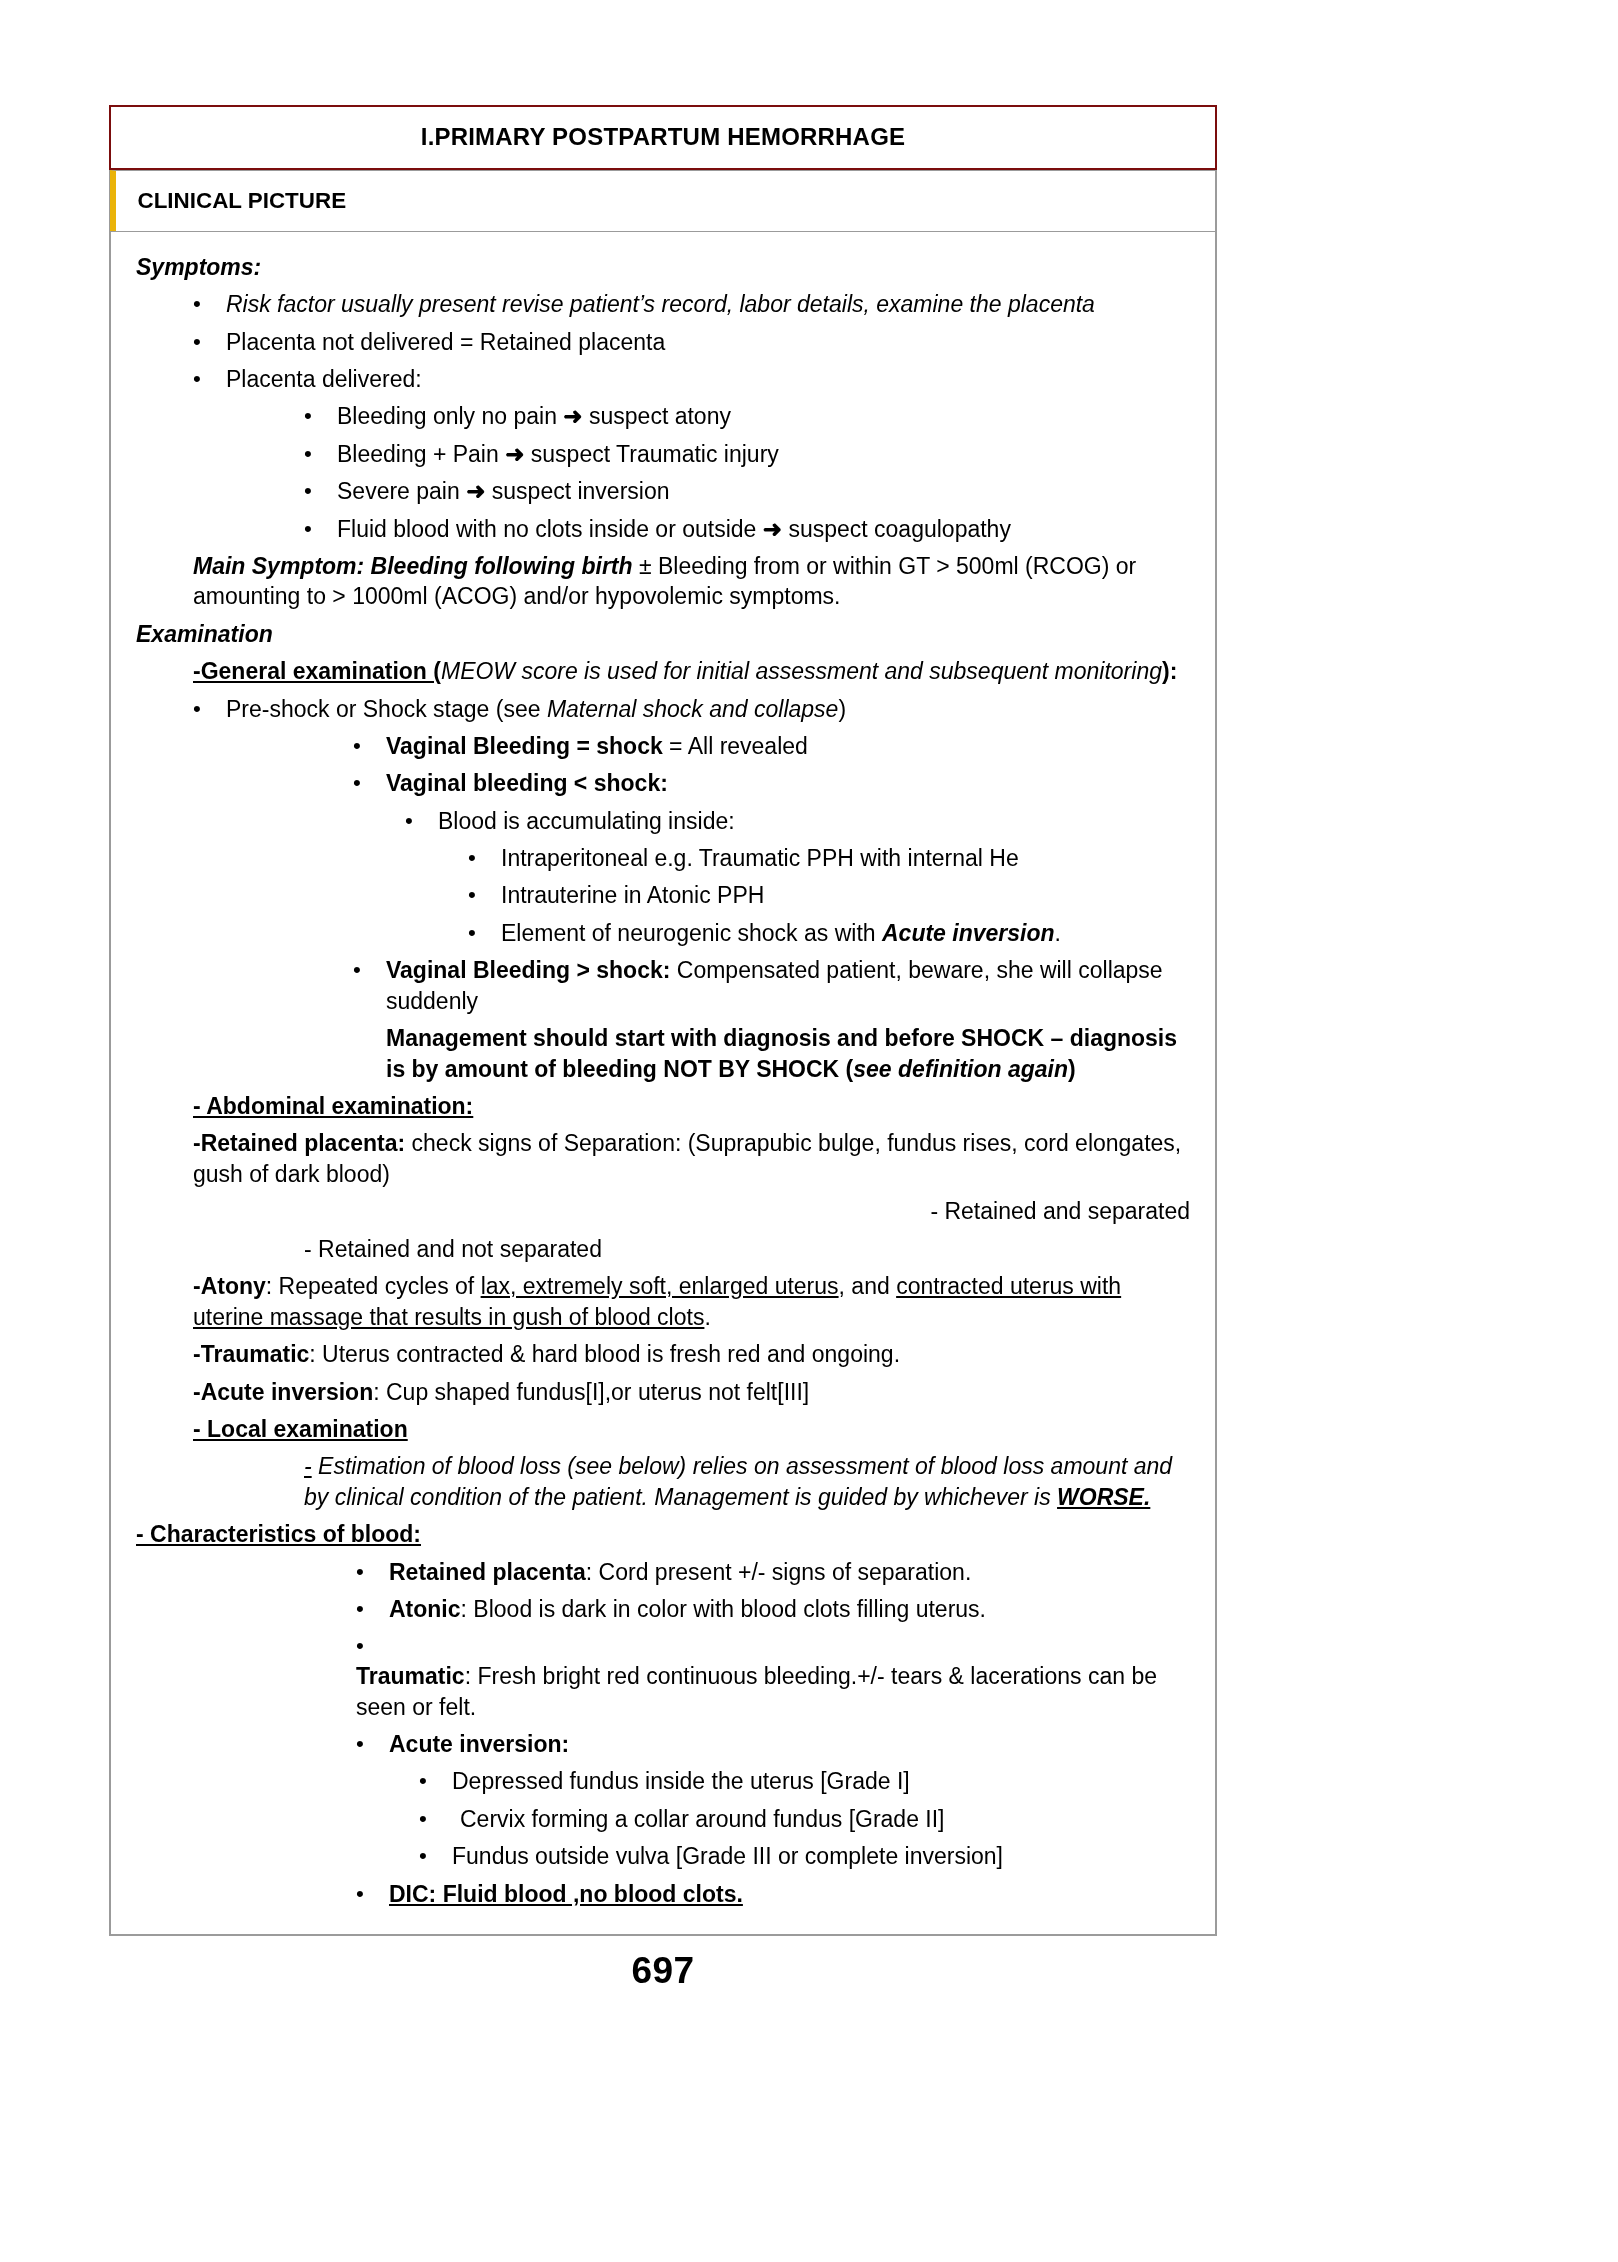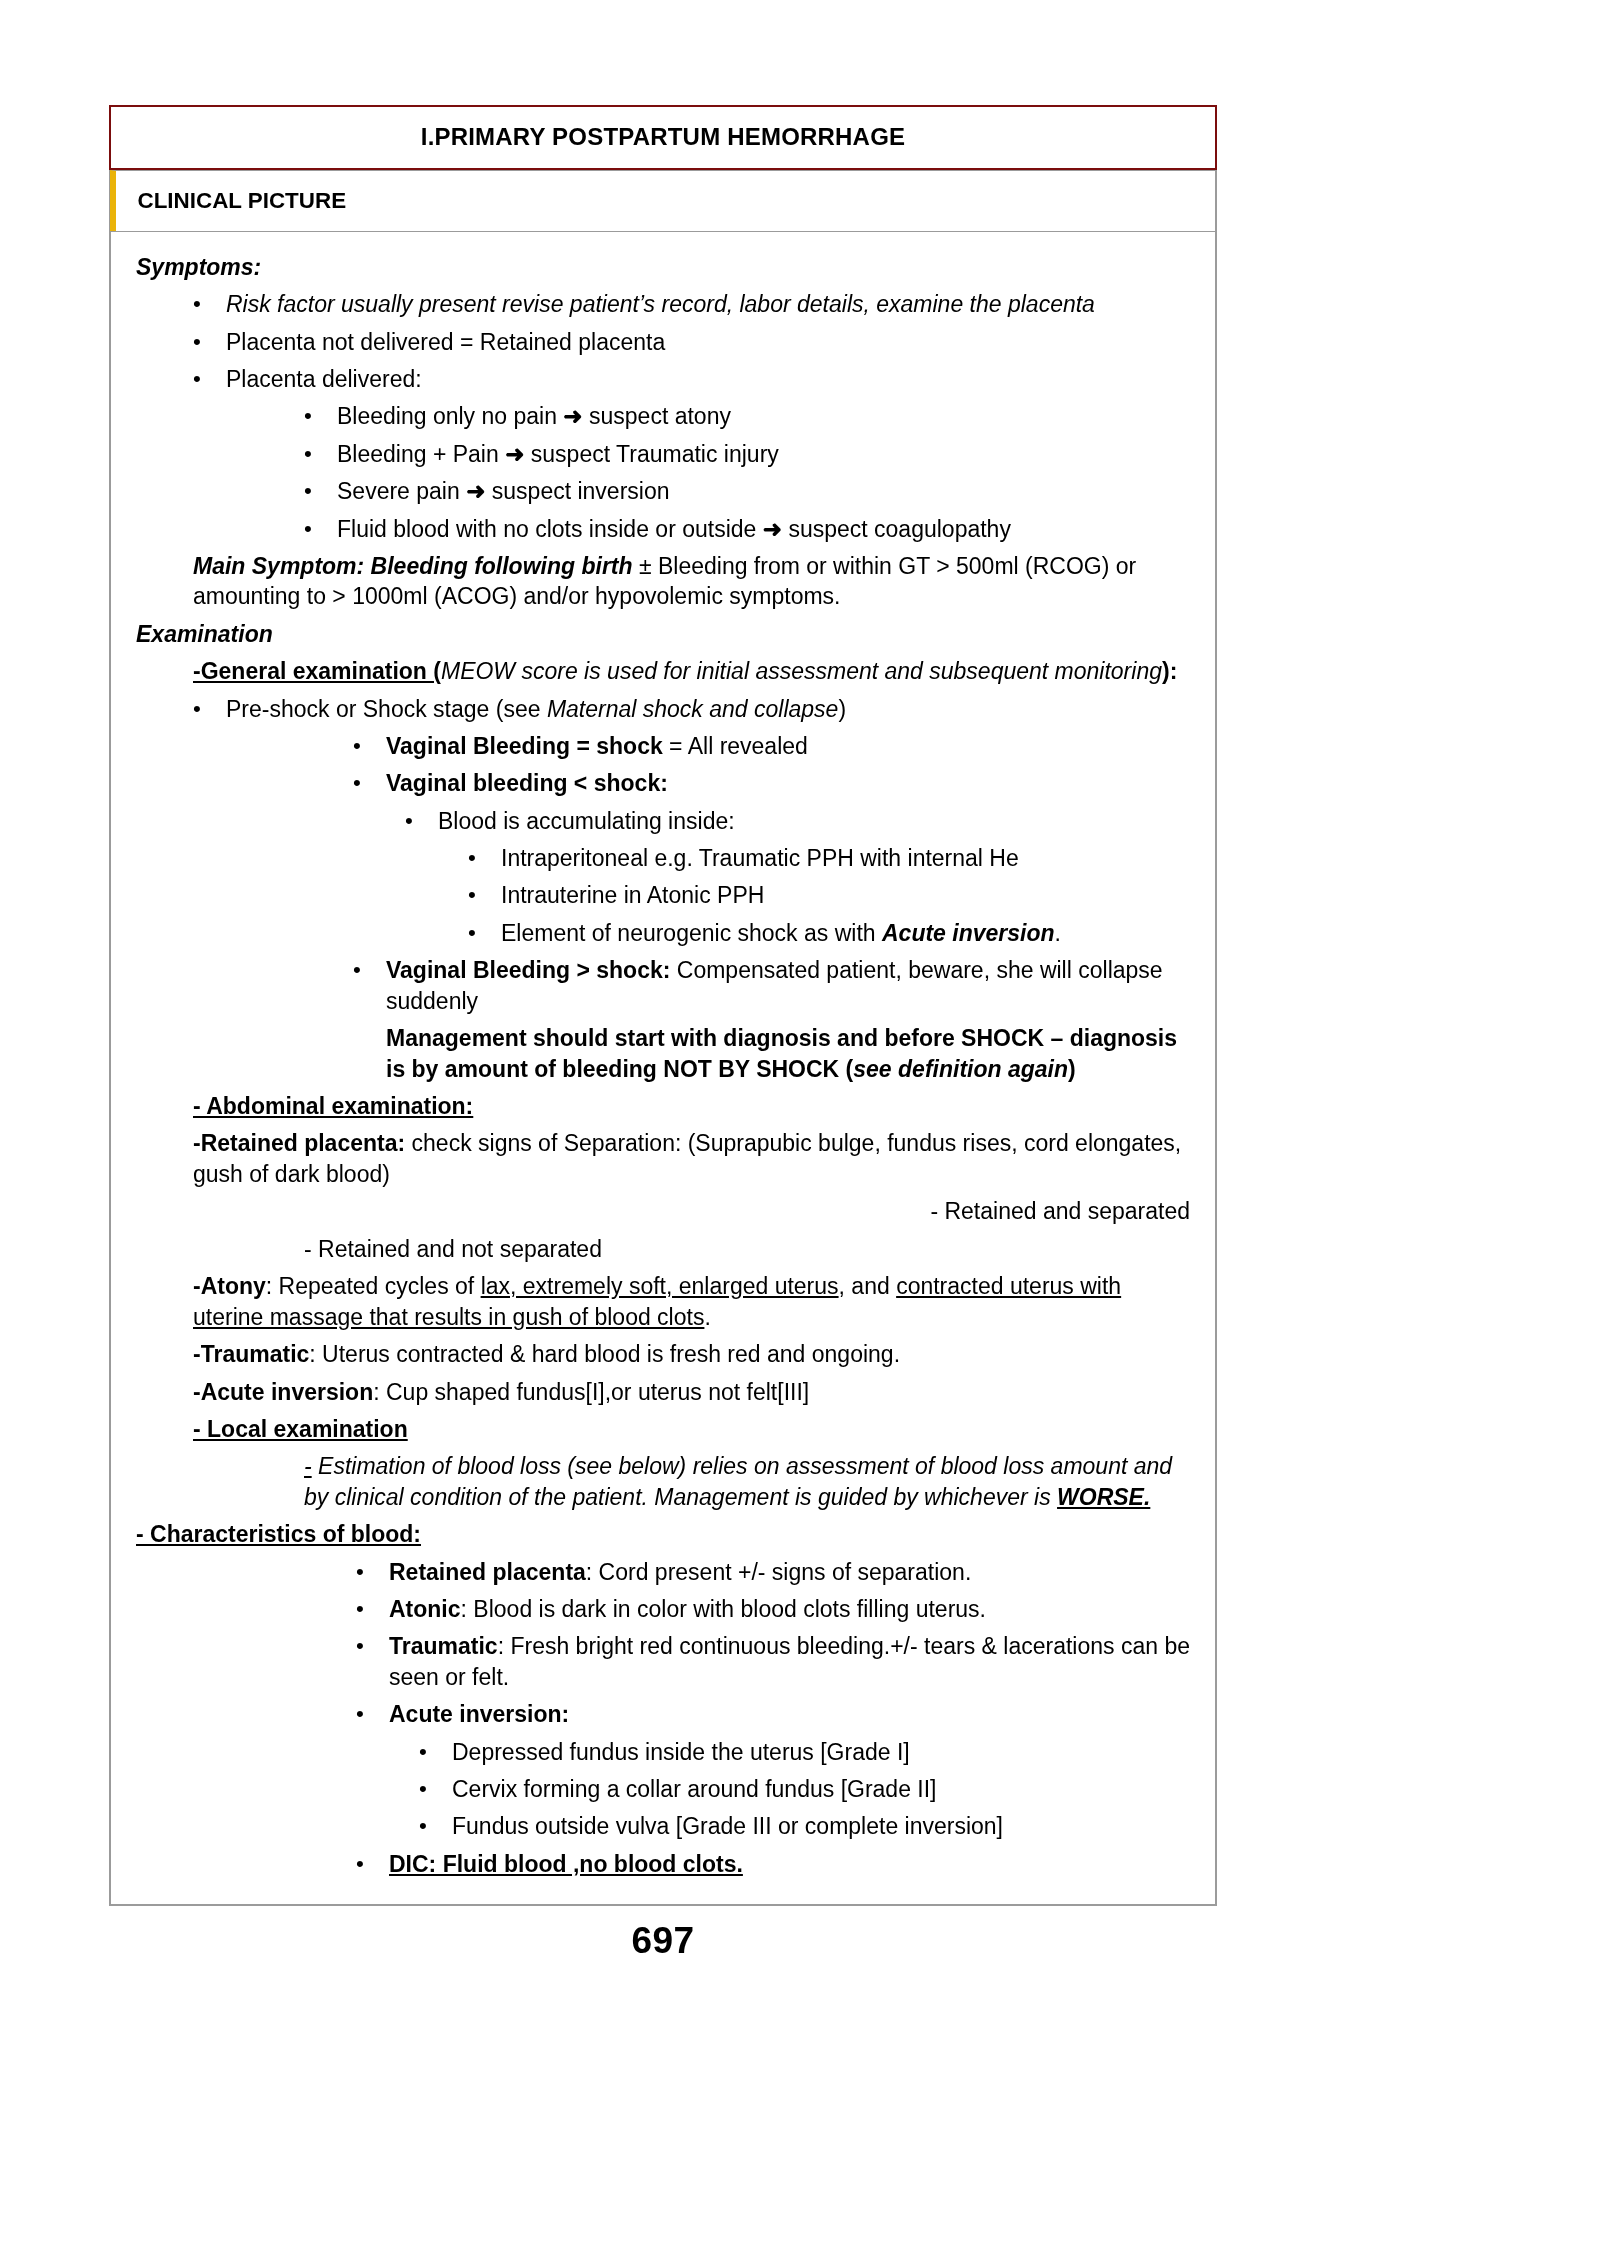--- a/index.html
+++ b/index.html
@@ -239,38 +239,38 @@
         <span class="txt">
           <span class="b">Retained placenta</span><span>: Cord present +/- signs of separation.</span>
         </span>
       </div>
       <div class="row" style="margin-left:220px;">
         <span class="bullet dot"></span>
         <span class="txt">
           <span class="b">Atonic</span><span>: Blood is dark in color with blood clots filling uterus.</span>
         </span>
       </div>
+      <div class="row" style="margin-left:220px;flex-direction:column;">
+        <span class="bullet dot"></span>
+        <span class="txt">
+          <span class="b">Traumatic</span><span>: Fresh bright red continuous bleeding.+/- tears &amp; lacerations can be seen or felt.</span>
+        </span>
+      </div>
       <div class="row" style="margin-left:220px;">
         <span class="bullet dot"></span>
         <span class="txt">
-          <span class="b">Traumatic</span><span>: Fresh bright red continuous bleeding.+/- tears &amp; lacerations can be seen or felt.</span>
-        </span>
-      </div>
-      <div class="row" style="margin-left:220px;">
-        <span class="bullet dot"></span>
-        <span class="txt">
           <span class="b">Acute inversion:</span><span></span>
         </span>
       </div>
 
       <div class="row" style="margin-left:283px;">
         <span class="bullet dot"></span>
         <span class="txt">Depressed fundus inside the uterus [Grade I]</span>
       </div>
-      <div class="row" style="margin-left:283px;">
+      <div class="row" style="margin-left:283px;gap:8px;">
         <span class="bullet dot"></span>
         <span class="txt">Cervix forming a collar around fundus [Grade II]</span>
       </div>
       <div class="row" style="margin-left:283px;">
         <span class="bullet dot"></span>
         <span class="txt">Fundus outside vulva [Grade III or complete inversion]</span>
       </div>
 
       <div class="row" style="margin-left:220px; margin-bottom:0;">
         <span class="bullet dot"></span>

